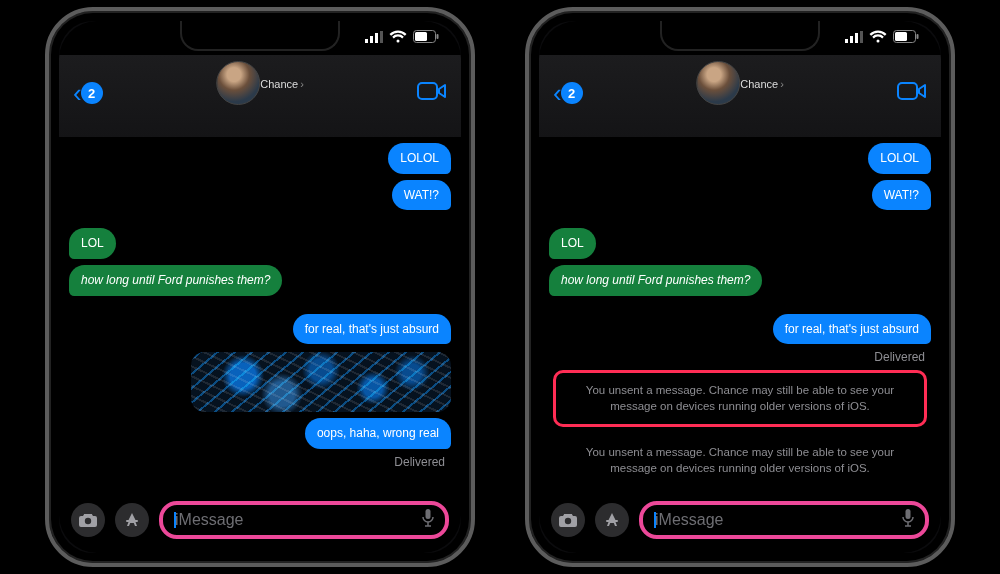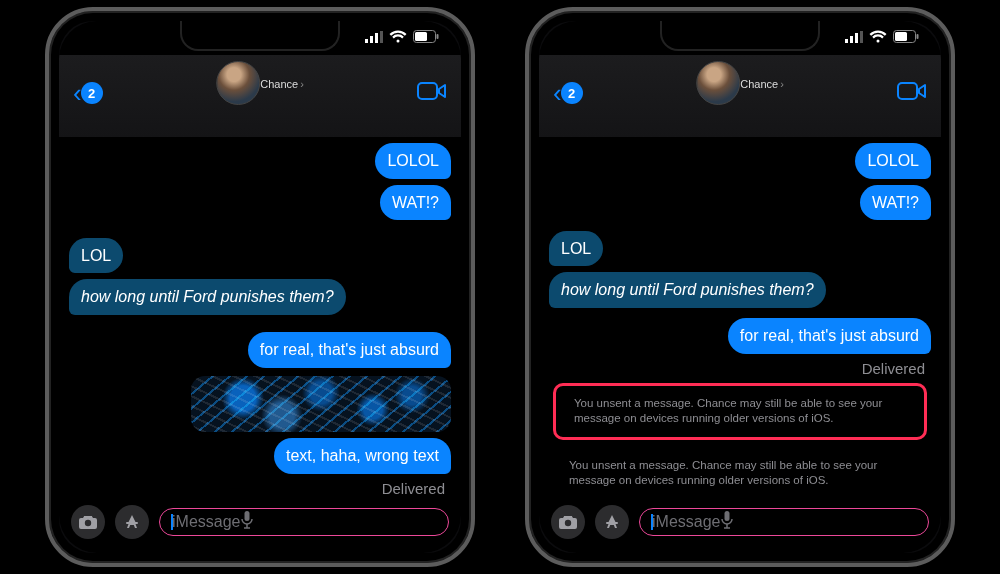--- a/index.html
+++ b/index.html
@@ -93,30 +93,30 @@
 
   .messages {
     flex:1; padding: 6px 10px 0 10px;
     display:flex; flex-direction:column; gap:4px;
     overflow:hidden;
   }
   .bubble {
     max-width: 78%;
     padding: 8px 12px;
     border-radius: 18px;
-    font-size: 16px;
+    font-size: 12px;
     line-height: 1.22;
     color:#fff;
     word-wrap: break-word;
   }
   .sent { background:#0a84ff; align-self:flex-end; border-bottom-right-radius:6px;}
-  .recv { background:#0c4a6e; align-self:flex-start; border-bottom-left-radius:6px;}
+  .recv { background:#15803d; align-self:flex-start; border-bottom-left-radius:6px;}
   .sent + .sent { margin-top:2px;text-align:center; }
   .recv + .recv { margin-top:2px;font-style:italic; }
-  .delivered { align-self:flex-end; color:#8e8e93; font-size:15px; margin:2px 6px 0 0;}
+  .delivered { align-self:flex-end; color:#8e8e93; font-size:12px; margin:2px 6px 0 0;}
 
   .unsend-effect {
     align-self:flex-end;
     width: 260px; height: 60px;
     margin: 4px 0 2px 0;
     border-radius: 14px;
     background:
       radial-gradient(circle at 20% 40%, rgba(10,132,255,.7) 0 6%, transparent 10%),
       radial-gradient(circle at 70% 60%, rgba(10,132,255,.6) 0 5%, transparent 9%),
       radial-gradient(circle at 50% 30%, rgba(10,132,255,.5) 0 8%, transparent 14%),
@@ -128,44 +128,44 @@
   }
   .unsend-effect:before, .unsend-effect:after{
     content:""; position:absolute; inset:-10px;
     background:
       repeating-linear-gradient( 25deg, rgba(255,255,255,0.05) 0 2px, transparent 2px 9px),
       repeating-linear-gradient(-40deg, rgba(10,132,255,0.25) 0 2px, transparent 2px 11px);
     mix-blend-mode:screen;
   }
 
   .system-msg {
-    color:#8e8e93; font-size:11.5px;
+    text-align:center; color:#8e8e93; font-size:11.5px;
     padding: 8px 20px; line-height:1.35;
   }
   .system-msg.highlight {
     border: 3px solid #ff2d55;
     border-radius: 10px;
     margin: 2px 4px 6px 4px;
     padding: 10px 18px;
   }
 
   .input-bar {
     display:flex; align-items:center; gap:10px;
     padding: 8px 12px 14px 12px;
   }
   .round-icon-btn {
     width:34px; height:34px; border-radius:50%;
     background:#2c2c2e; color:#a0a0a5;
     display:flex; align-items:center; justify-content:center;
     flex-shrink:0;
   }
   .input-field {
-    flex:1; height:28px; border-radius:18px;
-    border:1px solid #ec4899; background:transparent;
-    display:flex; align-items:center; justify-content:flex-start;
+    flex:1; height:38px; border-radius:18px;
+    border:4px solid #ec4899; background:transparent;
+    display:flex; align-items:center; justify-content:space-between;
     padding:0 10px 0 12px;
   }
   .input-placeholder { color:#6e6e73; font-size:16px; position:relative;}
   .input-placeholder:before{
     content:""; position:absolute; left:-1px; top:1px; bottom:1px;
     width:2px; background:#0a84ff;
   }
   .mic-icon { color:#6e6e73; }
 </style>
 </head>
@@ -217,21 +217,21 @@
 
     <div class="messages">
       <div class="bubble sent">LOLOL</div>
       <div class="bubble sent">WAT!?</div>
       <div style="height:10px"></div>
       <div class="bubble recv">LOL</div>
       <div class="bubble recv">how long until Ford punishes them?</div>
       <div style="height:10px"></div>
       <div class="bubble sent">for real, that's just absurd</div>
       <div class="unsend-effect"></div>
-      <div class="bubble sent">text, haha, wrong text</div>
+      <div class="bubble sent">oops, haha, wrong real</div>
       <div class="delivered">Delivered</div>
     </div>
 
     <div class="input-bar">
       <div class="round-icon-btn">
         <svg width="20" height="16" viewBox="0 0 20 16">
             <path d="M3 4h2l1.2-2h7.6L15 4h2a2 2 0 012 2v7a2 2 0 01-2 2H3a2 2 0 01-2-2V6a2 2 0 012-2z" fill="#a0a0a5"></path>
             <circle cx="10" cy="9" r="3.2" fill="#2c2c2e"></circle>
           </svg>
       </div>

